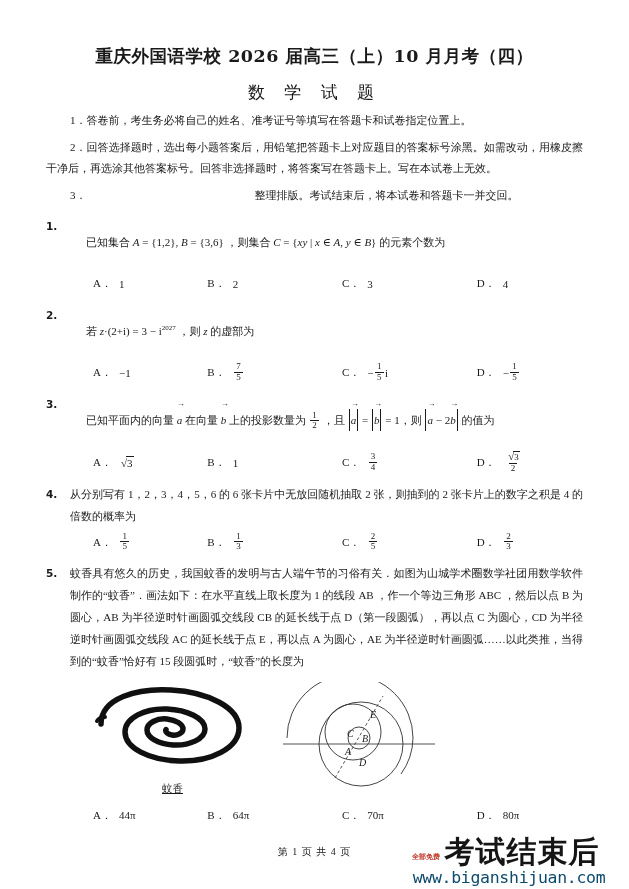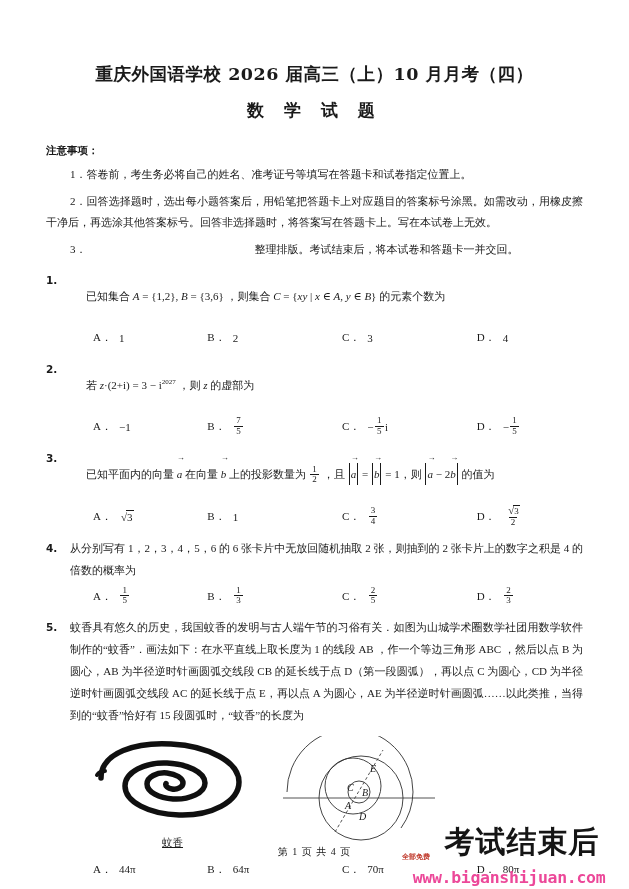--- a/index.html
+++ b/index.html
@@ -15,28 +15,28 @@
   }
   .page { position: relative; width: 629px; height: 889px; padding: 0 46px; }
 
   
   .doc-title {
     text-align: center;
     font-family: "DejaVu Serif", "Liberation Serif", serif;
     font-size: 17.5px;
     font-weight: 700;
     letter-spacing: 0.5px;
-    padding-top: 62px;
+    padding-top: 44px;
     line-height: 1.4;
   }
   .doc-subtitle {
     text-align: center;
     font-family: "DejaVu Sans", sans-serif;
     font-size: 17px;
-    font-weight: 700;
+    font-weight: 400;
     letter-spacing: 7px;
     margin-top: 12px;
   }
 
   
   .notes-head {
     font-family: "DejaVu Sans", sans-serif;
     font-size: 10.5px;
     font-weight: 700;
     margin-top: 22px;
@@ -114,39 +114,38 @@
   .watermark {
     position: absolute; right: 6px; bottom: 2px;
     width: 228px; text-align: center; pointer-events: none;
   }
   .wm-cn {
     font-family: "DejaVu Sans", sans-serif; font-weight: 700;
     font-size: 30px; letter-spacing: 1px; color: #151515; line-height: 1;
     padding-left: 26px;
   }
   .wm-url {
-    font-family: "DejaVu Sans Mono", monospace; font-weight: 700;
-    font-size: 16.5px; color: #ec4899; line-height: 1.1; margin-top: 12px;
+    font-family: "DejaVu Sans Mono", monospace; font-weight: 400;
+    font-size: 16.5px; color: #0c4a6e; line-height: 1.1; margin-top: 2px;
     letter-spacing: -0.3px;
   }
   .wm-free {
-    position: absolute; left: 7px; bottom: 25px;
+    position: absolute; left: 17px; bottom: 25px;
     font-family: "DejaVu Sans", sans-serif; font-size: 7px; font-weight: 700;
     color: #c0392b; letter-spacing: 0px;
   }
 </style>
 </head>
 <body>
 
 <div class="page">
 
   <div class="doc-title">重庆外国语学校 2026 届高三（上）10 月月考（四）</div>
   <div class="doc-subtitle">数 学 试 题</div>
 
-  <div class="notes-head">注意事项：</div>
   <div class="note">1．答卷前，考生务必将自己的姓名、准考证号等填写在答题卡和试卷指定位置上。</div>
   <div class="note">2．回答选择题时，选出每小题答案后，用铅笔把答题卡上对应题目的答案标号涂黑。如需改动，用橡皮擦干净后，再选涂其他答案标号。回答非选择题时，将答案写在答题卡上。写在本试卷上无效。</div>
   <div class="note"><span>3．</span><span class="note-gap"></span><span>整理排版。考试结束后，将本试卷和答题卡一并交回。</span></div>
 
 
   <div class="q">
     <div class="q-num">1.</div>
     <div class="q-body">
       <p>已知集合 <i class="v">A</i> = {1,2}, <i class="v">B</i> = {3,6} ，则集合 <i class="v">C</i> = {<i class="v">xy</i> | <i class="v">x</i> ∈ <i class="v">A</i>, <i class="v">y</i> ∈ <i class="v">B</i>} 的元素个数为</p>
     </div>

